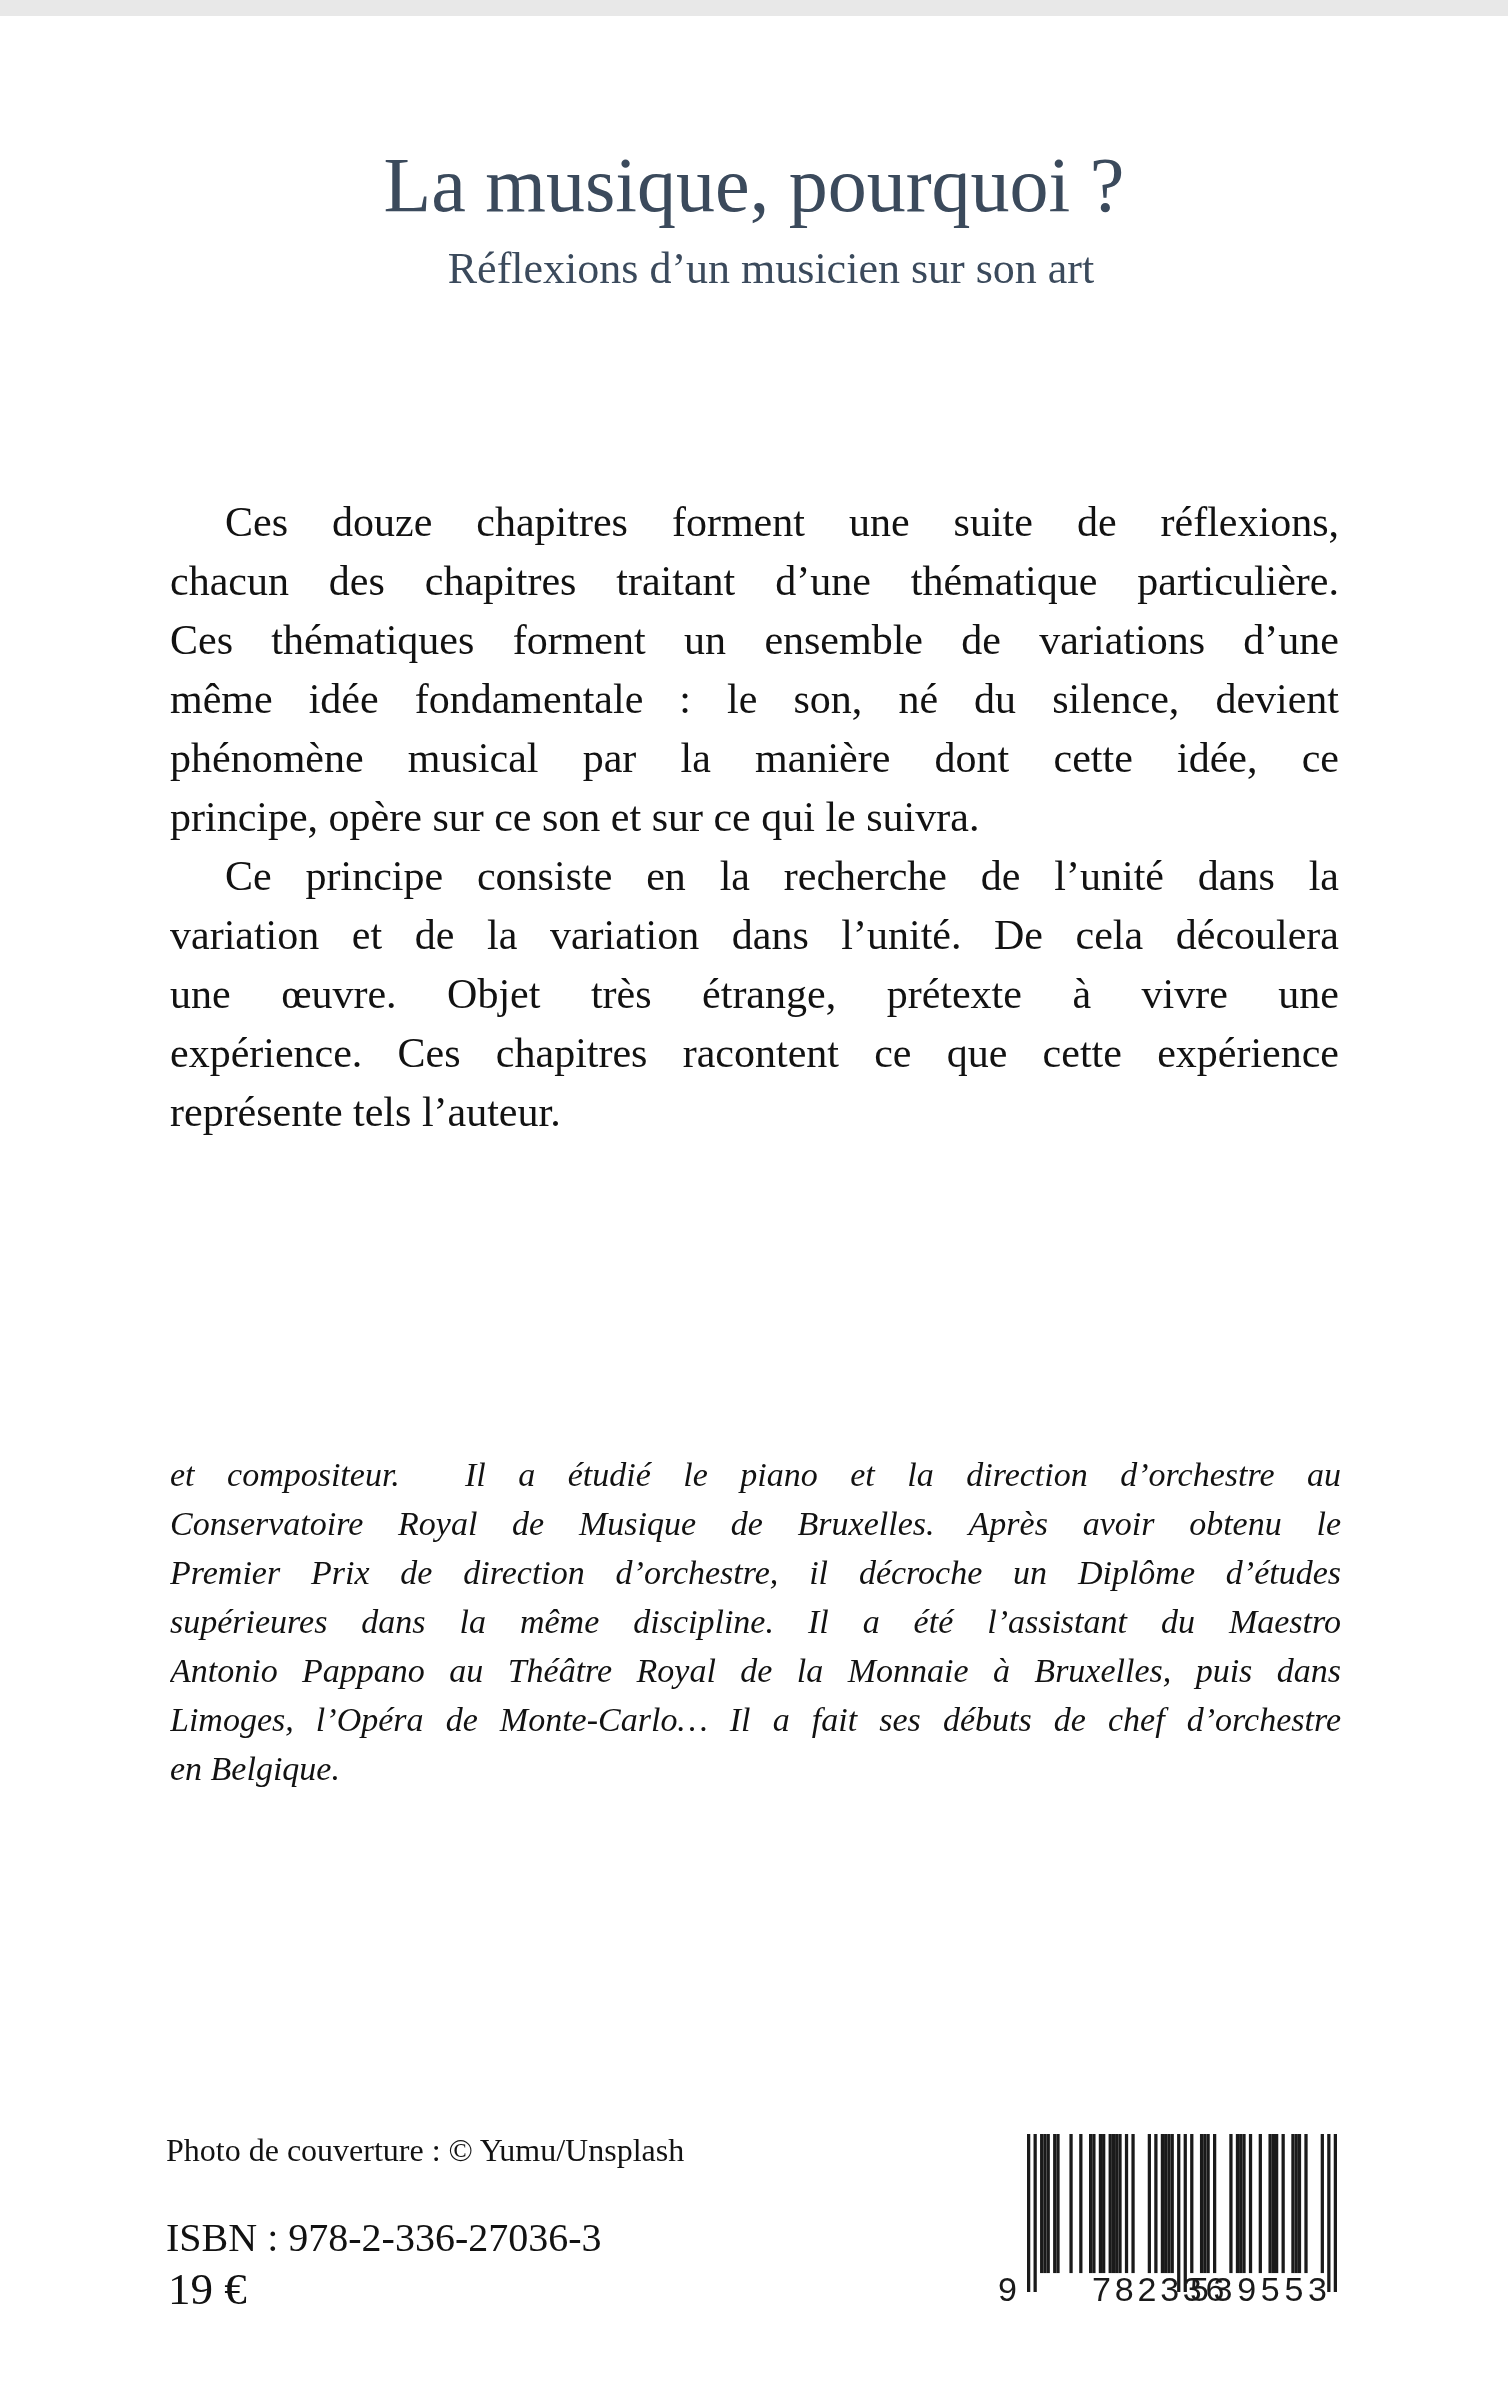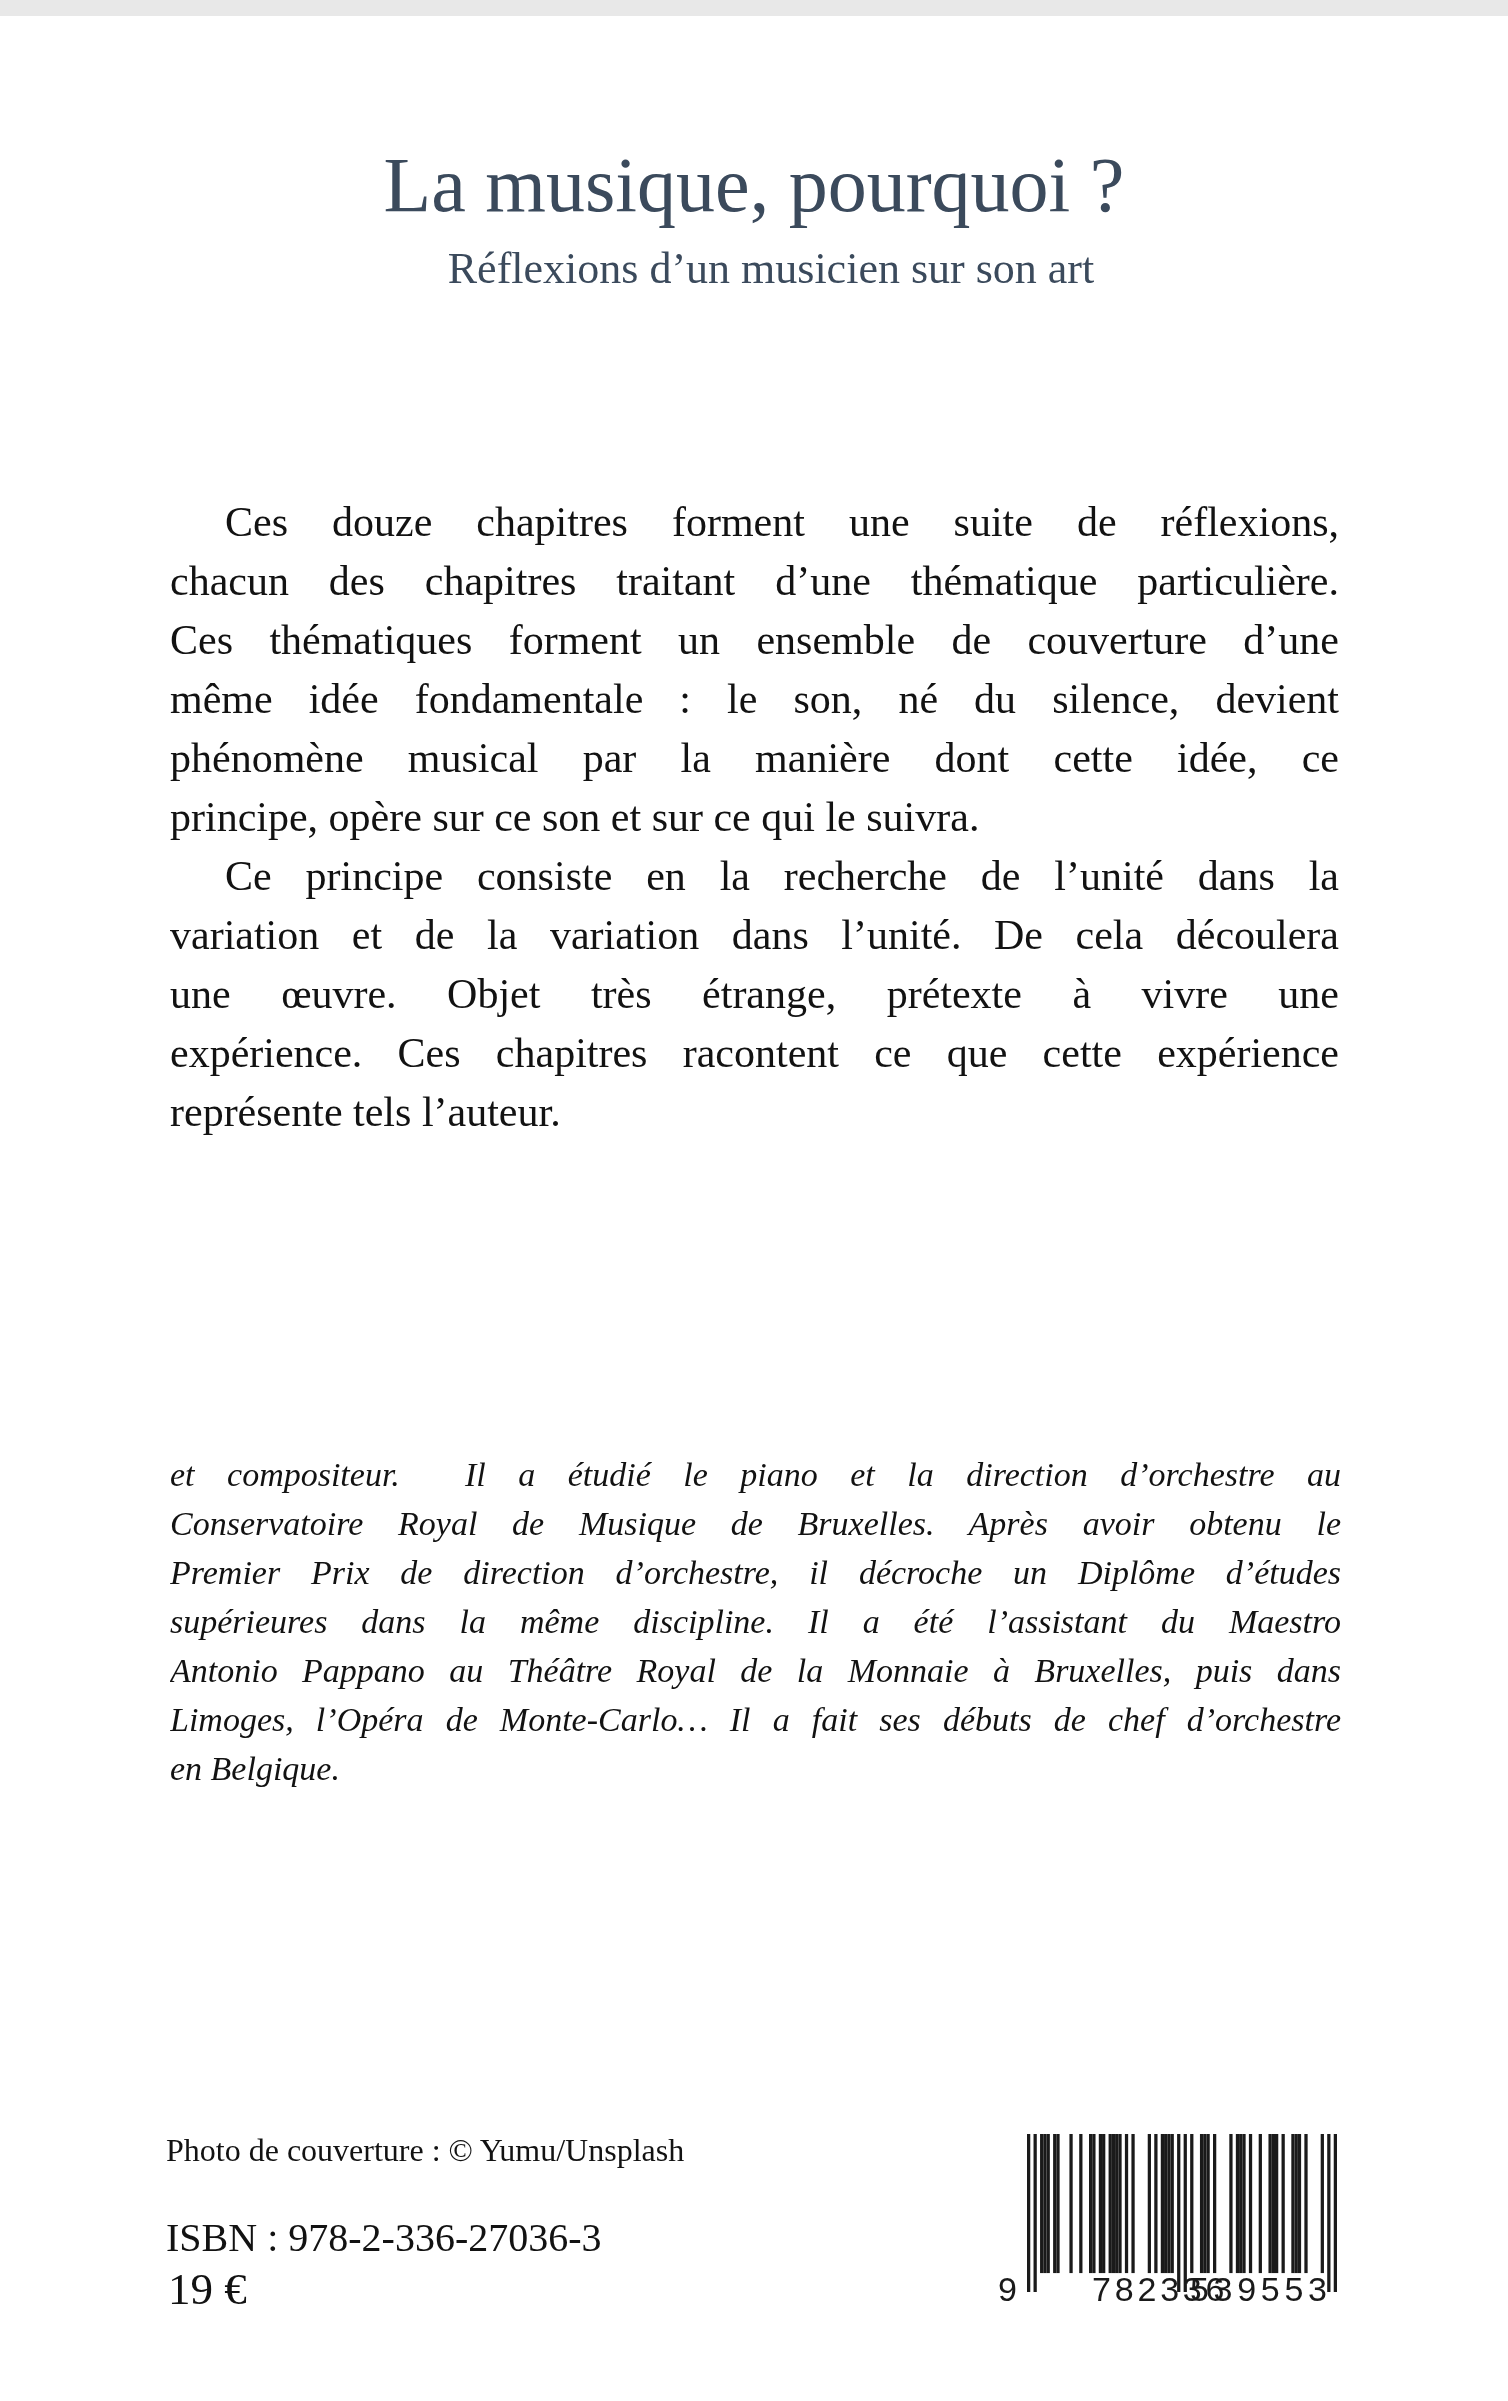--- a/index.html
+++ b/index.html
@@ -109,21 +109,21 @@
 <div class="page">
 
   <div class="title">La musique, pourquoi ?</div>
 
   <div class="subtitle">Réflexions d’un musicien sur son art</div>
 
   <div class="synopsis">
     <div>
         <div class="line indent">Ces douze chapitres forment une suite de réflexions,</div>
         <div class="line">chacun des chapitres traitant d’une thématique particulière.</div>
-        <div class="line">Ces thématiques forment un ensemble de couverture d’une</div>
+        <div class="line">Ces thématiques forment un ensemble de variations d’une</div>
         <div class="line">même idée fondamentale : le son, né du silence, devient</div>
         <div class="line">phénomène musical par la manière dont cette idée, ce</div>
         <div class="line last">principe, opère sur ce son et sur ce qui le suivra.</div>
       </div>
     <div>
         <div class="line indent">Ce principe consiste en la recherche de l’unité dans la</div>
         <div class="line">variation et de la variation dans l’unité. De cela découlera</div>
         <div class="line">une œuvre. Objet très étrange, prétexte à vivre une</div>
         <div class="line">expérience. Ces chapitres racontent ce que cette expérience</div>
         <div class="line last">représente tels l’auteur.</div>

